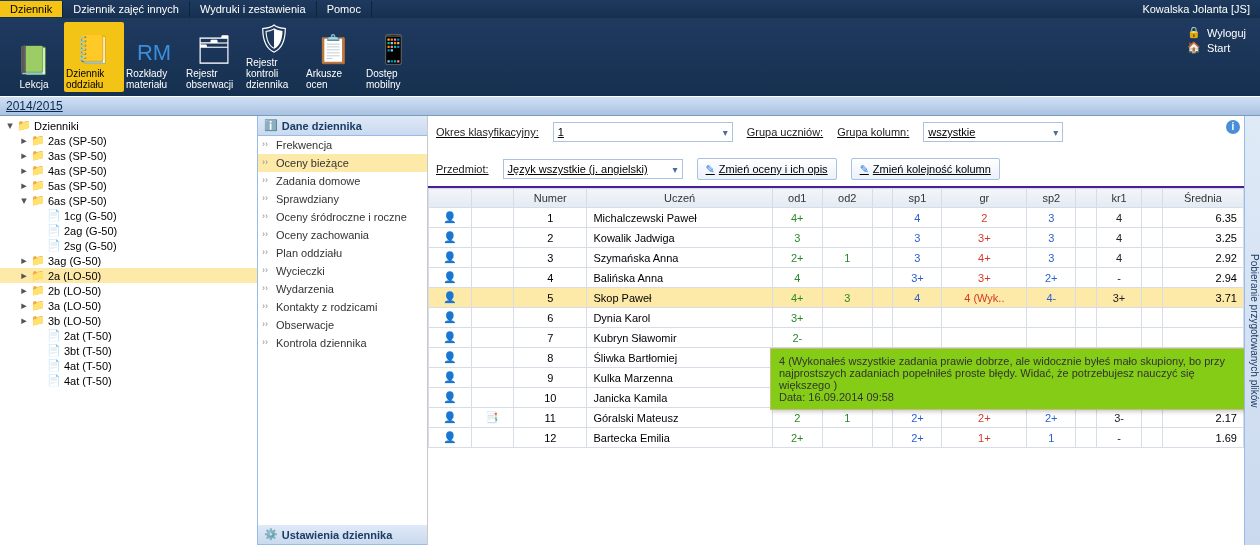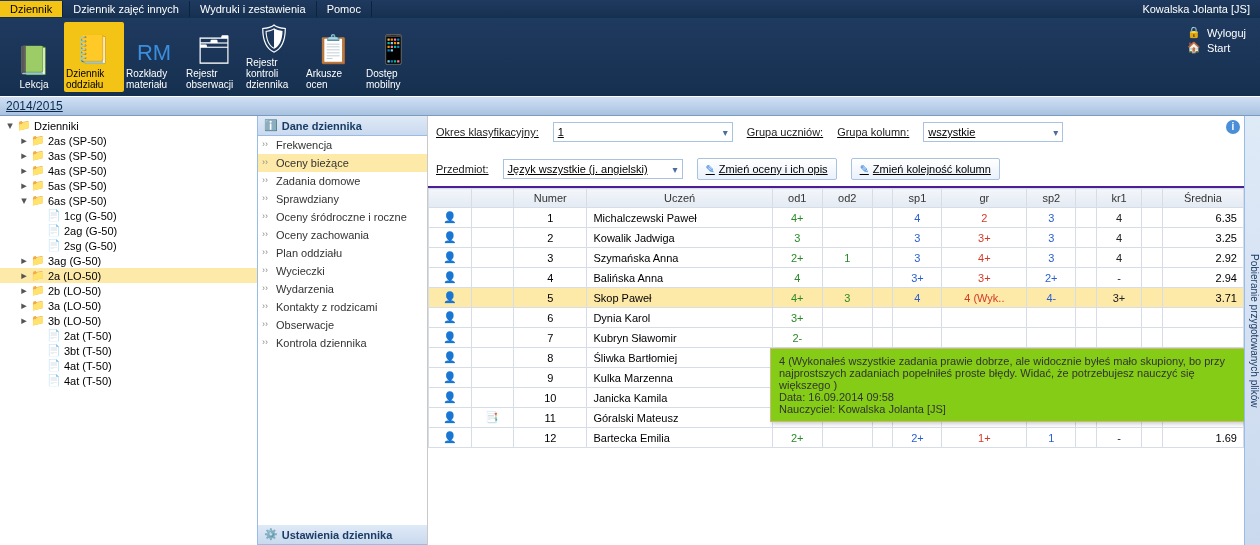--- a/index.html
+++ b/index.html
@@ -470,19 +470,18 @@
               <td class="center g-black">-</td>
               <td></td>
               <td class="right">1.69</td>
             </tr>
           </tbody>
       </table>
 
       <div class="tooltip">
         <div>4 (Wykonałeś wszystkie zadania prawie dobrze, ale widocznie byłeś mało skupiony, bo przy najprostszych zadaniach popełniłeś proste błędy. Widać, że potrzebujesz nauczyć się większego )</div>
         <div>Data: 16.09.2014 09:58</div>
-        <div>Nauczyciel: Kowalska Jolanta [JS]</div>
       </div>
     </div>
   </div>
 
   <div class="sidehandle">Pobieranie przygotowanych plików</div>
 </div>
 
 </body></html>

